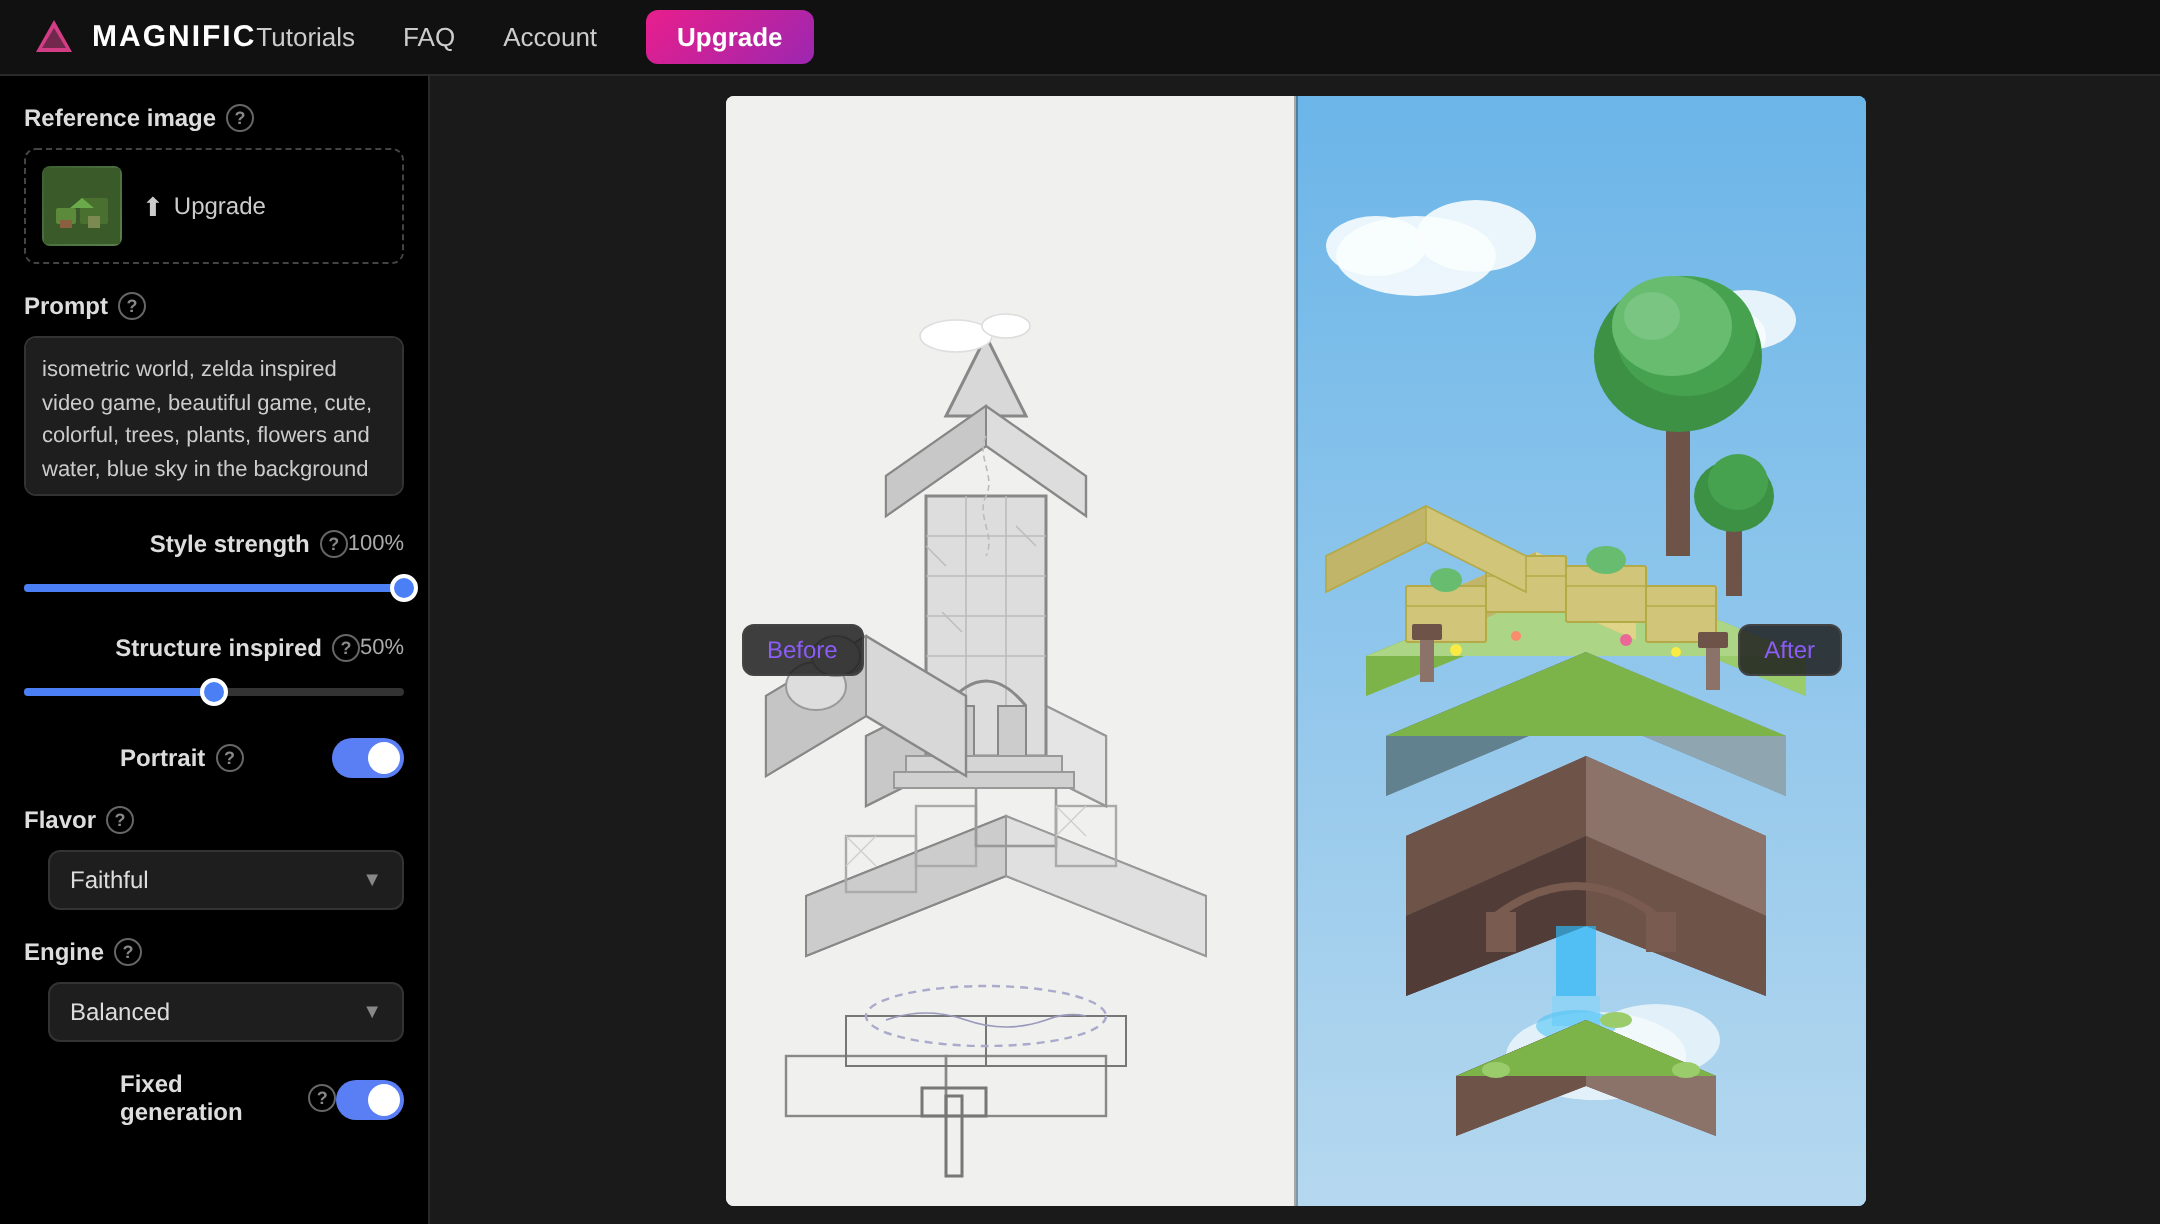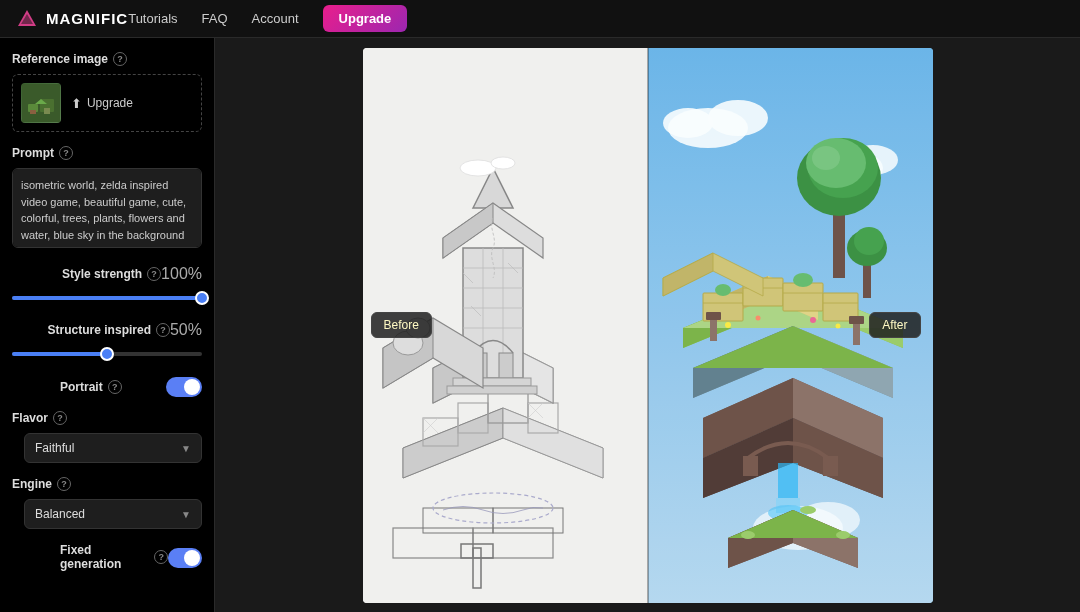--- a/index.html
+++ b/index.html
@@ -151,21 +151,21 @@
     .slider-section {
       margin-bottom: 14px;
     }
     .slider-header {
       display: flex;
       justify-content: flex-end;
       align-items: center;
       margin-bottom: 6px;
     }
     .slider-value {
-      font-size: 16px;
+      font-size: 11px;
       color: #aaa;
     }
     .slider-track {
       width: 100%;
       height: 4px;
       background: #333;
       border-radius: 2px;
       position: relative;
     }
     .slider-fill {
@@ -294,21 +294,21 @@
     }
     .after-label {
       position: absolute;
       right: 12px;
       top: 50%;
       transform: translateY(-50%);
       z-index: 20;
     }
     .label-btn {
       background: rgba(30,30,30,0.85);
-      color: #fef9c3;
+      color: #8b5cf6;
       border: 1px solid #444;
       border-radius: 6px;
       padding: 5px 12px;
       font-size: 12px;
       cursor: pointer;
     }
 
     
     .scene-svg {
       width: 100%;

